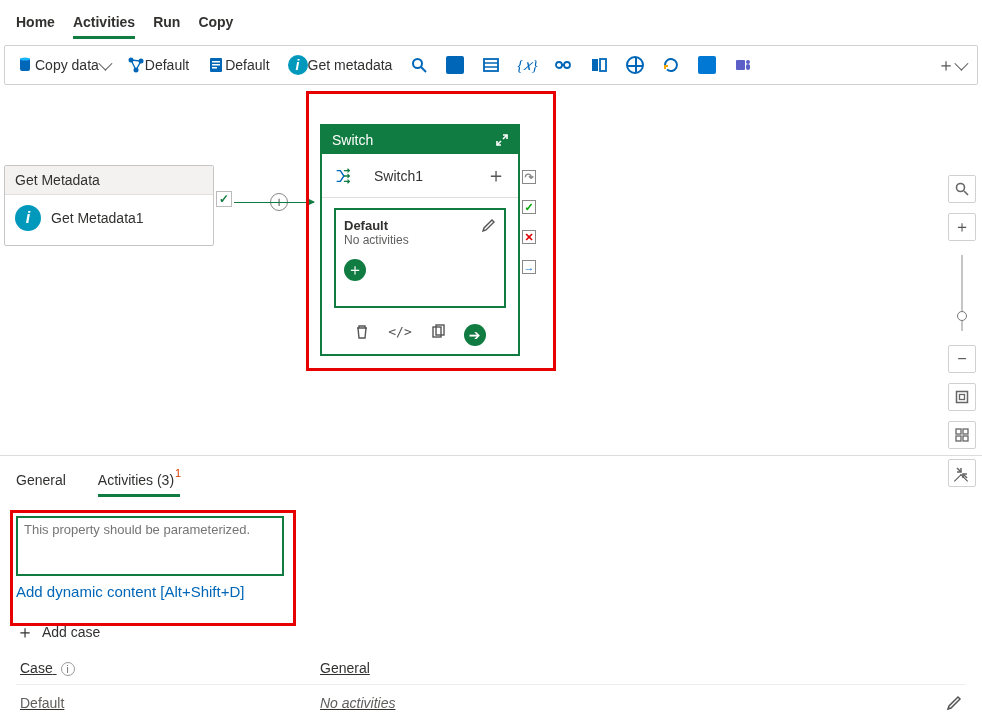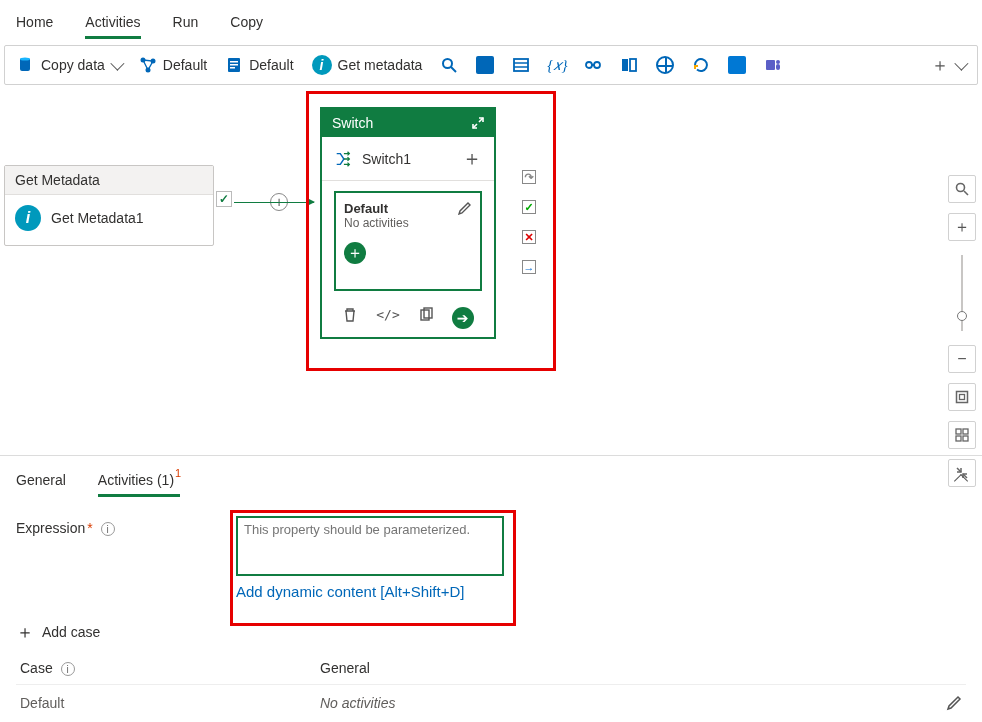--- a/index.html
+++ b/index.html
@@ -1,26 +1,26 @@
 <!DOCTYPE html>
 <html><head>
 <meta charset="utf-8">
 <style>
   * { box-sizing: border-box; font-family: "Segoe UI", Arial, sans-serif; }
   html, body { margin: 0; padding: 0; height: 100%; background: #fff; color: #323130; font-size: 14px; }
   .page { width: 982px; height: 722px; position: relative; overflow: hidden; }
 
   
-  .top-tabs { display: flex; gap: 32px; padding: 8px 32px 0 16px; border-bottom: 1px solid transparent; }
+  .top-tabs { display: flex; gap: 18px; padding: 8px 32px 0 16px; border-bottom: 1px solid transparent; font-weight: bold; }
   .top-tab { padding: 6px 0 8px 0; cursor: pointer; font-size: 14px; color: #323130; position: relative; }
   .top-tab.active::after { content: ""; position: absolute; left: 0; right: 0; bottom: -1px; height: 3px; background: #107c41; }
 
   
   .toolbar { display: flex; align-items: center; gap: 18px; padding: 8px 12px; border: 1px solid #d1d1d1; margin: 6px 4px 0 4px; border-radius: 2px; background: #fff; height: 40px; }
-  .tool-item { display: inline-flex; align-items: center; gap: 6px; cursor: pointer; color: #323130; font-size: 14px; }
+  .tool-item { display: inline-flex; align-items: center; cursor: pointer; color: #323130; font-size: 14px; }
   .tool-icon { width: 18px; height: 18px; display: inline-flex; align-items: center; justify-content: center; }
   .chev { width: 10px; height: 10px; border-right: 1.5px solid #555; border-bottom: 1.5px solid #555; transform: rotate(45deg) translateY(-2px); display: inline-block; }
   .spacer { flex: 1; }
   .tool-square18 { width:18px; height:18px; background:#0067b8; border-radius:2px; }
   .globe { width:18px;height:18px;border:2px solid #0067b8;border-radius:50%;position:relative; }
   .globe::before{content:"";position:absolute;top:0;bottom:0;left:7px;width:2px;background:#0067b8;}
   .globe::after{content:"";position:absolute;left:0;right:0;top:7px;height:2px;background:#0067b8;}
 
   
   .canvas { position: relative; height: 370px; background: #fff; }
@@ -30,21 +30,21 @@
   .info-circle { width: 26px; height: 26px; border-radius: 50%; background: #0099bc; color: #fff; display: flex; align-items: center; justify-content: center; font-weight: bold; font-style: italic; font-size: 16px; }
   .check-mini { position: absolute; width: 16px; height: 16px; border: 1px solid #bbb; background: #fff; display: flex; align-items: center; justify-content: center; color: #107c41; font-size: 12px; font-weight:bold; }
   .plus-junction { position: absolute; width: 18px; height: 18px; border: 1px solid #888; border-radius: 50%; background: #fff; display: flex; align-items: center; justify-content: center; font-size: 14px; color: #555; }
   .connector { position: absolute; height: 1px; background: #107c41; }
   .connector::after { content: ""; position: absolute; right: -1px; top: -4px; border-left: 8px solid #107c41; border-top: 4.5px solid transparent; border-bottom: 4.5px solid transparent; }
 
   
   .highlight-box { position: absolute; border: 3px solid #e60000; }
   .switch-node { position: absolute; border: 2px solid #107c41; background: #fff; }
   .switch-head { background: #107c41; color: #fff; padding: 6px 10px; display: flex; justify-content: space-between; align-items: center; font-weight: 500; }
-  .switch-row { display: flex; align-items: center; gap: 10px; padding: 8px 12px; border-bottom: 1px solid #e1dfdd; }
+  .switch-row { display: flex; align-items: center; gap: 22px; padding: 8px 12px; border-bottom: 1px solid #e1dfdd; }
   .switch-row .plus-right { margin-left: auto; font-size: 20px; color: #555; cursor: pointer; }
   .case-box { margin: 10px 12px; border: 2px solid #107c41; padding: 8px 8px 10px 8px; min-height: 100px; position: relative; }
   .case-title { font-size: 13px; font-weight: 600; }
   .case-sub { font-size: 12px; color: #605e5c; }
   .pencil { cursor: pointer; color: #555; position: absolute; top: 8px; right: 8px; }
   .case-add { width: 22px; height: 22px; border-radius: 50%; background: #107c41; color: #fff; display: flex; align-items: center; justify-content: center; font-size: 16px; cursor: pointer; margin-top: 12px; }
   .switch-footer { display: flex; gap: 18px; justify-content: center; padding: 6px 0 8px 0; color: #555; }
   .run-circle { width: 22px; height: 22px; border-radius: 50%; background: #107c41; color: #fff; display: flex; align-items: center; justify-content: center; font-size: 14px; }
 
   .side-ports { position:absolute; display:flex; flex-direction:column; gap:16px; }
@@ -69,21 +69,21 @@
   .row { display: flex; align-items: flex-start; gap: 20px; }
   .label { width: 200px; padding-top: 4px; }
   .req { color: #d83b01; margin-left: 2px; }
   .info-i { display:inline-flex; width:14px;height:14px;border:1px solid #999;border-radius:50%;align-items:center;justify-content:center;font-size:10px;color:#666;margin-left:4px; vertical-align:middle;}
   .expr-wrap { position: relative; width: 274px; }
   .expr-hl { position: absolute; left: -6px; top: -6px; right: -6px; bottom: -26px; border: 3px solid #e60000; }
   .expr-box { width: 268px; height: 60px; border: 2px solid #107c41; resize: none; padding: 4px 6px; font-family: inherit; font-size: 13px; outline: none; color: #c2410c; }
   .dyn-link { color: #0067b8; font-size: 15px; cursor: pointer; display: inline-block; margin-top: 4px; }
 
   .add-case { display: inline-flex; align-items: center; gap: 8px; cursor: pointer; margin-top: 20px; color: #323130; }
-  .table { width: 100%; margin-top: 8px; border-collapse: collapse; }
+  .table { width: 100%; margin-top: 8px; border-collapse: collapse; text-decoration: underline; }
   .table th { text-align: left; font-weight: 400; padding: 8px 4px; border-bottom: 1px solid #eee; color: #323130; }
   .table td { padding: 10px 4px; color: #605e5c; font-style: italic; }
   .row-pencil { float: right; color: #555; cursor: pointer; font-style: normal; }
 
   svg { display:block; }
 </style>
 </head>
 <body>
 <div class="page">
 
@@ -210,21 +210,21 @@
       <span class="info-circle">i</span>
       <span>Get Metadata1</span>
     </div>
   </div>
   <div class="check-mini" style="left:216px; top:106px;">✓</div>
   <div class="plus-junction" style="left:270px; top:108px;">+</div>
   <div class="connector" style="left:234px; top:117px; width:80px;"></div>
 
   <div class="highlight-box" style="left:306px; top:6px; width:250px; height:280px;"></div>
 
-  <div class="switch-node" style="left:320px; top:22px; width:176px;">
+  <div class="switch-node" style="left:320px; top:39px; width:200px;">
     <div class="switch-head">
       <span>Switch</span>
       <span style="cursor:pointer">
         <svg width="12" height="12" viewBox="0 0 12 12">
               <path d="M1 7v4h4M11 5V1H7" stroke="#fff" stroke-width="1.6" fill="none"></path>
               <path d="M1 11 5 7M11 1 7 5" stroke="#fff" stroke-width="1.6"></path>
             </svg>
       </span>
     </div>
     <div class="switch-row">
@@ -304,33 +304,29 @@
             <path d="M5 5 1 1M7 7l4 4" stroke="#666" stroke-width="1.5"></path>
           </svg>
         </div>
   </div>
 </div>
 
 <div class="bottom-panel">
   <div class="sub-tabs">
     <span class="sub-tab">General</span>
     <span class="sub-tab active">
-      <span>Activities (1)</span><span class="sup">1</span>
+      <span>Activities (3)</span><span class="sup">1</span>
     </span>
     <span class="collapse-chev">
       <span class="chev" style="transform:rotate(-135deg)"></span>
     </span>
   </div>
 
   <div class="bottom-body">
     <div class="row">
-      <div class="label">
-        <span>Expression</span><span class="req">*</span>
-        <span class="info-i">i</span>
-      </div>
       <div class="expr-wrap">
         <div class="expr-hl"></div>
         <textarea class="expr-box" placeholder="This property should be parameterized." style=""></textarea>
         <span class="dyn-link">Add dynamic content [Alt+Shift+D]</span>
       </div>
     </div>
 
     <div class="add-case">
       <span style="font-size:18px">＋</span>
       <span>Add case</span>

